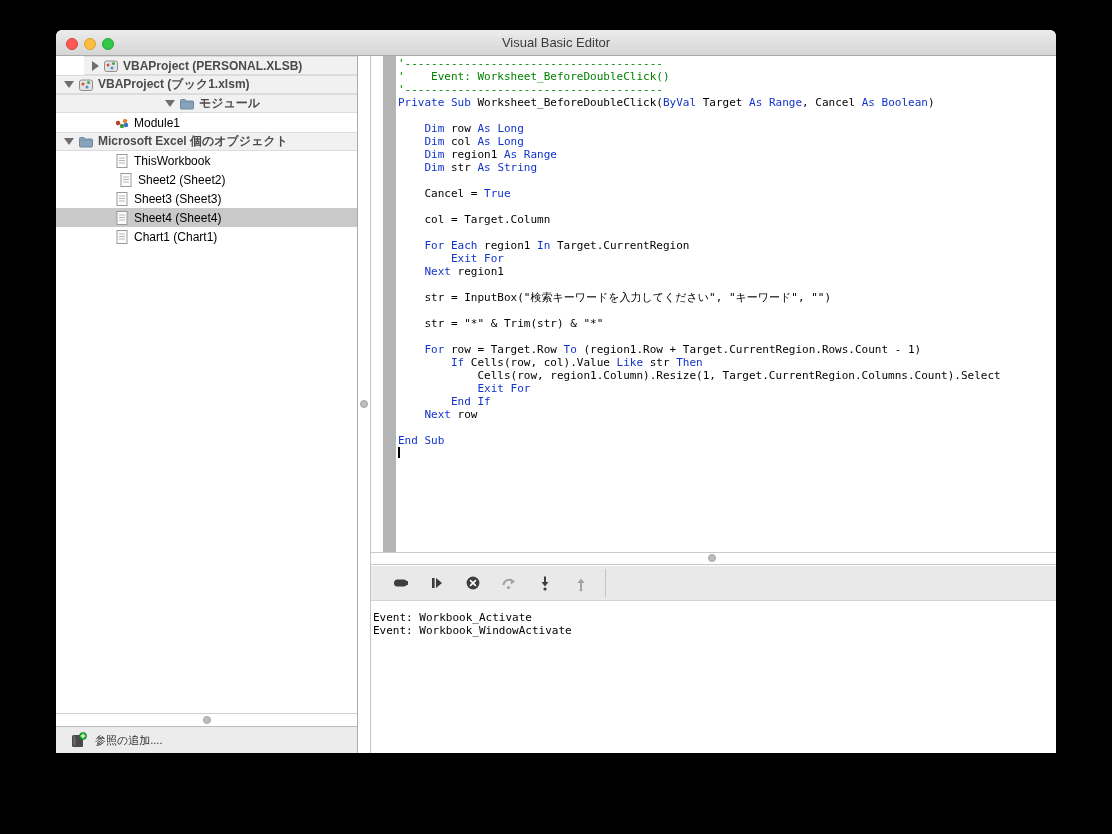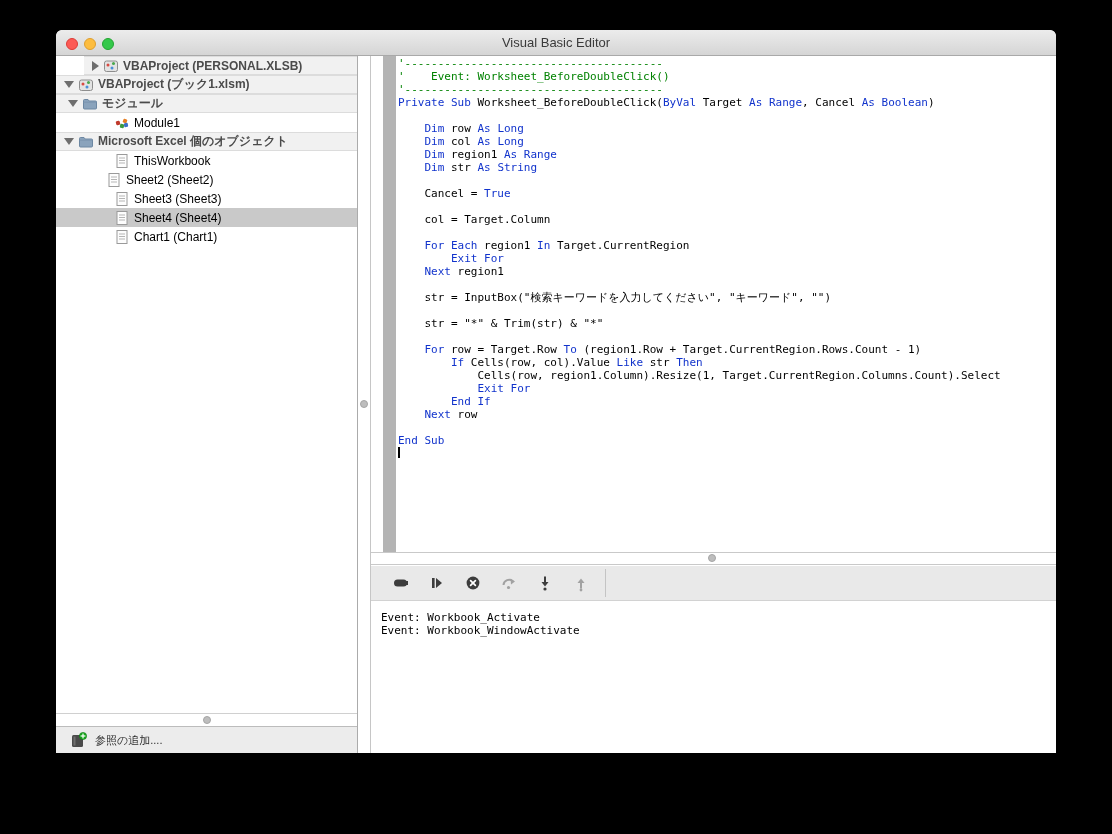--- a/index.html
+++ b/index.html
@@ -65,21 +65,21 @@
 
   #h-splitter { position:absolute; left:0; top:496px; width:685px; height:13px; background:#fff;
     border-top:1px solid #c9c9c9; border-bottom:1px solid #c9c9c9; }
 
   #debug-toolbar { position:absolute; left:0; top:510px; width:685px; height:35px;
     background:#e9e9e9; border-bottom:1px solid #d2d2d2; display:flex; align-items:center; }
   .tb-btn { width:36px; height:28px; display:flex; align-items:center; justify-content:center; flex:none; }
   .tb-btn:first-child { margin-left:12px; }
   .tb-sep { width:1px; height:28px; background:#c4c4c4; margin-left:6px; flex:none; }
 
-  #immediate-pane { position:absolute; left:8px; top:546px; width:685px; height:190px; background:#fff; }
+  #immediate-pane { position:absolute; left:0; top:546px; width:685px; height:190px; background:#fff; }
   #immediate-text { position:absolute; left:2px; top:9px; font-family:"DejaVu Sans Mono", monospace;
     font-size:11px; line-height:13px; white-space:pre; color:#000; }
 </style>
 </head>
 <body>
 
 <div id="stage">
   <div id="vbe-window">
 
     <div class="titlebar">
@@ -108,21 +108,21 @@
             <span class="tree-icon">
               <svg width="16" height="16" viewBox="0 0 16 16">
                 <rect x="1.5" y="3" width="13" height="10.5" rx="2" fill="#e3e3e3" stroke="#8e8e8e"></rect>
                 <circle cx="5" cy="7" r="1.5" fill="#d94a42"></circle>
                 <circle cx="9" cy="10" r="1.5" fill="#4a8fd9"></circle>
                 <circle cx="10.5" cy="5.5" r="1.5" fill="#49a84d"></circle>
               </svg>
             </span>
             <span>VBAProject (ブック1.xlsm)</span>
           </div>
-          <div class="tree-row hdr" style="padding-left: 12px;">
+          <div class="tree-row hdr" style="padding-left: 12px; justify-content: center;">
             <span class="disc exp"></span>
             <span class="tree-icon">
               <svg width="16" height="16" viewBox="0 0 16 16">
                 <path d="M1.5 4.5 Q1.5 3.5 2.5 3.5 L6 3.5 L7.2 5 L13.5 5 Q14.5 5 14.5 6 L14.5 12 Q14.5 13 13.5 13 L2.5 13 Q1.5 13 1.5 12 Z" fill="#8aa3bc" stroke="#6c87a2"></path>
                 <path d="M1.5 6.2 L14.5 6.2" stroke="#7b96b0"></path>
               </svg>
             </span>
             <span>モジュール</span>
           </div>
           <div class="tree-row" style="padding-left: 44px;">
@@ -150,21 +150,21 @@
           <div class="tree-row" style="padding-left: 44px;">
             <span style="width: 14px; flex: 0 0 auto;"></span>
             <span class="tree-icon">
               <svg width="16" height="16" viewBox="0 0 16 16">
                 <rect x="3" y="1.5" width="10" height="13" fill="#fdfdfd" stroke="#9a9a9a"></rect>
                 <path d="M5 5 H11 M5 7.5 H11 M5 10 H11" stroke="#b5b5b5" stroke-width="1"></path>
               </svg>
             </span>
             <span>ThisWorkbook</span>
           </div>
-          <div class="tree-row" style="padding-left: 36px;">
+          <div class="tree-row" style="padding-left: 48px;">
             <span style="width: 14px; flex: 0 0 auto;"></span>
             <span class="tree-icon">
               <svg width="16" height="16" viewBox="0 0 16 16">
                 <rect x="3" y="1.5" width="10" height="13" fill="#fdfdfd" stroke="#9a9a9a"></rect>
                 <path d="M5 5 H11 M5 7.5 H11 M5 10 H11" stroke="#b5b5b5" stroke-width="1"></path>
               </svg>
             </span>
             <span>Sheet2 (Sheet2)</span>
           </div>
           <div class="tree-row" style="padding-left: 44px;">

